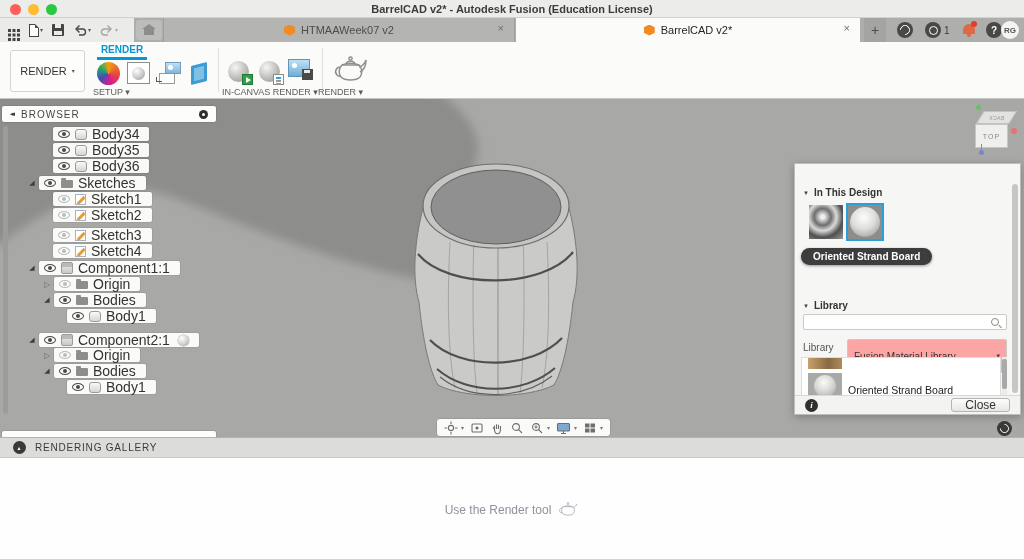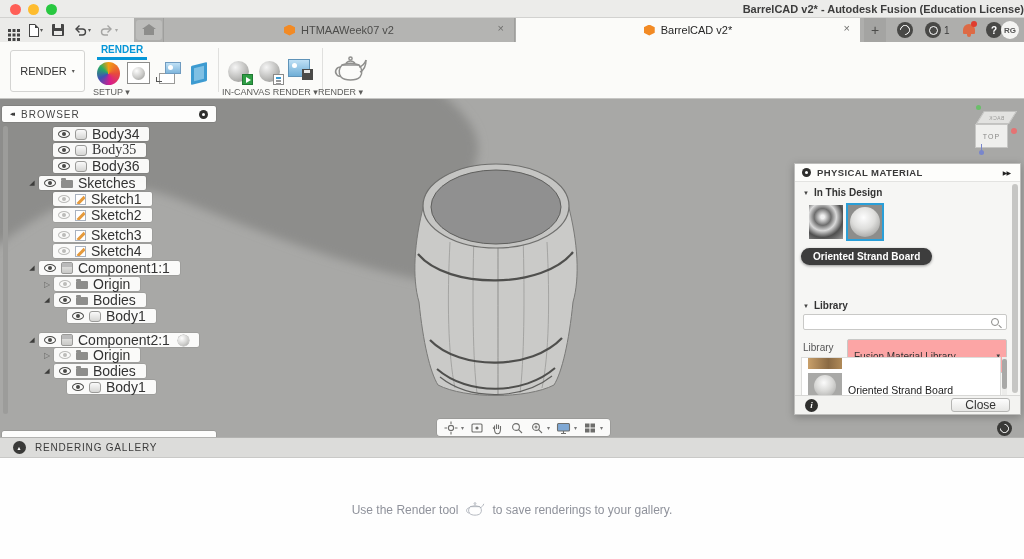--- a/index.html
+++ b/index.html
@@ -1,20 +1,20 @@
 <!DOCTYPE html>
 <html><head>
 <meta charset="utf-8">
 <style>
   *{margin:0;padding:0;box-sizing:border-box;}
   html,body{width:1024px;height:559px;overflow:hidden;}
   body{font-family:"Liberation Sans",sans-serif;background:#fff;position:relative;-webkit-font-smoothing:antialiased;}
 
   
-  .titlebar{position:absolute;left:0;top:0;width:1024px;height:18px;background:#ececea;border-bottom:1px solid #d2d2d0;display:flex;align-items:center;justify-content:flex-end;}
+  .titlebar{position:absolute;left:0;top:0;width:1024px;height:18px;background:#ececea;border-bottom:1px solid #d2d2d0;display:flex;align-items:center;justify-content:center;}
   .traffic{position:absolute;left:10px;top:4px;display:flex;gap:7px;}
   .light{width:11px;height:11px;border-radius:50%;}
   .light.red{background:#ff5f57;}.light.yellow{background:#febc2e;}.light.green{background:#28c840;}
   .title-text{font-size:11px;font-weight:bold;color:#3c3c3c;}
 
   
   .tabstrip{position:absolute;left:0;top:18px;width:1024px;height:24px;background:#aeaeac;}
   .quickbar{position:absolute;left:0;top:0;width:134px;height:24px;background:#ebebe9;display:flex;align-items:center;gap:9px;padding-left:8px;}
   .qicon{display:flex;align-items:center;gap:1px;}
   .grid9{width:3px;height:3px;background:#454545;box-shadow:4.5px 0 #454545,9px 0 #454545,0 4.5px #454545,4.5px 4.5px #454545,9px 4.5px #454545,0 9px #454545,4.5px 9px #454545,9px 9px #454545;margin-right:9px;}
@@ -319,21 +319,21 @@
   </div>
   <div class="vscroll"></div>
 
   <div class="brow" style="left:53px;top:28px;">
       <div class="rowbox">
         <span class="eye"></span>
         <span class="ti body"></span>
         <span>Body34</span>
       </div>
     </div>
-  <div class="brow" style="left:53px;top:44px;font-family:Liberation Serif, serif;">
+  <div class="brow" style="left:53px;top:44px;">
       <div class="rowbox">
         <span class="eye"></span>
         <span class="ti body"></span>
         <span>Body35</span>
       </div>
     </div>
   <div class="brow" style="left:53px;top:60px;">
       <div class="rowbox">
         <span class="eye"></span>
         <span class="ti body"></span>
@@ -475,25 +475,20 @@
     <svg class="nv" width="14" height="14" viewBox="0 0 14 14">
         <rect class="fl" x="2" y="2.5" width="4.5" height="4"></rect>
         <rect class="fl" x="7.5" y="2.5" width="4.5" height="4"></rect>
         <rect class="fl" x="2" y="7.5" width="4.5" height="4"></rect>
         <rect class="fl" x="7.5" y="7.5" width="4.5" height="4"></rect>
       </svg>
       <span class="nvcaret">▾</span>
   </div>
 
   <div class="matpanel">
-    <div class="mp-head">
-      <span class="gearc"></span>
-      <span class="mp-title">PHYSICAL MATERIAL</span>
-      <span class="mp-skip">▶▶</span>
-    </div>
     <div class="mp-scroll"></div>
 
     <div class="mp-section" style="top:23px;">
       <span class="tri">▼</span>
       <span>In This Design</span>
     </div>
     <div class="thumb steel"></div>
     <div class="thumb osb"></div>
     <div class="mtooltip">Oriented Strand Board</div>
 
@@ -534,15 +529,14 @@
 <div class="gallery">
   <div class="hint">
     <span>Use the Render tool</span>
     <svg class="teapot hintpot" width="22" height="17" viewBox="0 0 37 30">
         <path d="M10,10 C7,13 6,18 9,22 C13,26 24,26 28,22 C31,18 30,13 27,10 Z"></path>
         <path d="M10,10 Q18.5,6.5 27,10"></path>
         <circle cx="18.5" cy="4.5" r="1.6"></circle>
         <path d="M27,12 C31,11 33,8 34,5"></path>
         <path d="M9,12 C4,12 2,17 5,20 C6,21 8,21.5 9,21"></path>
       </svg>
-    <span>to save renderings to your gallery.</span>
   </div>
 </div>
 
 </body></html>

